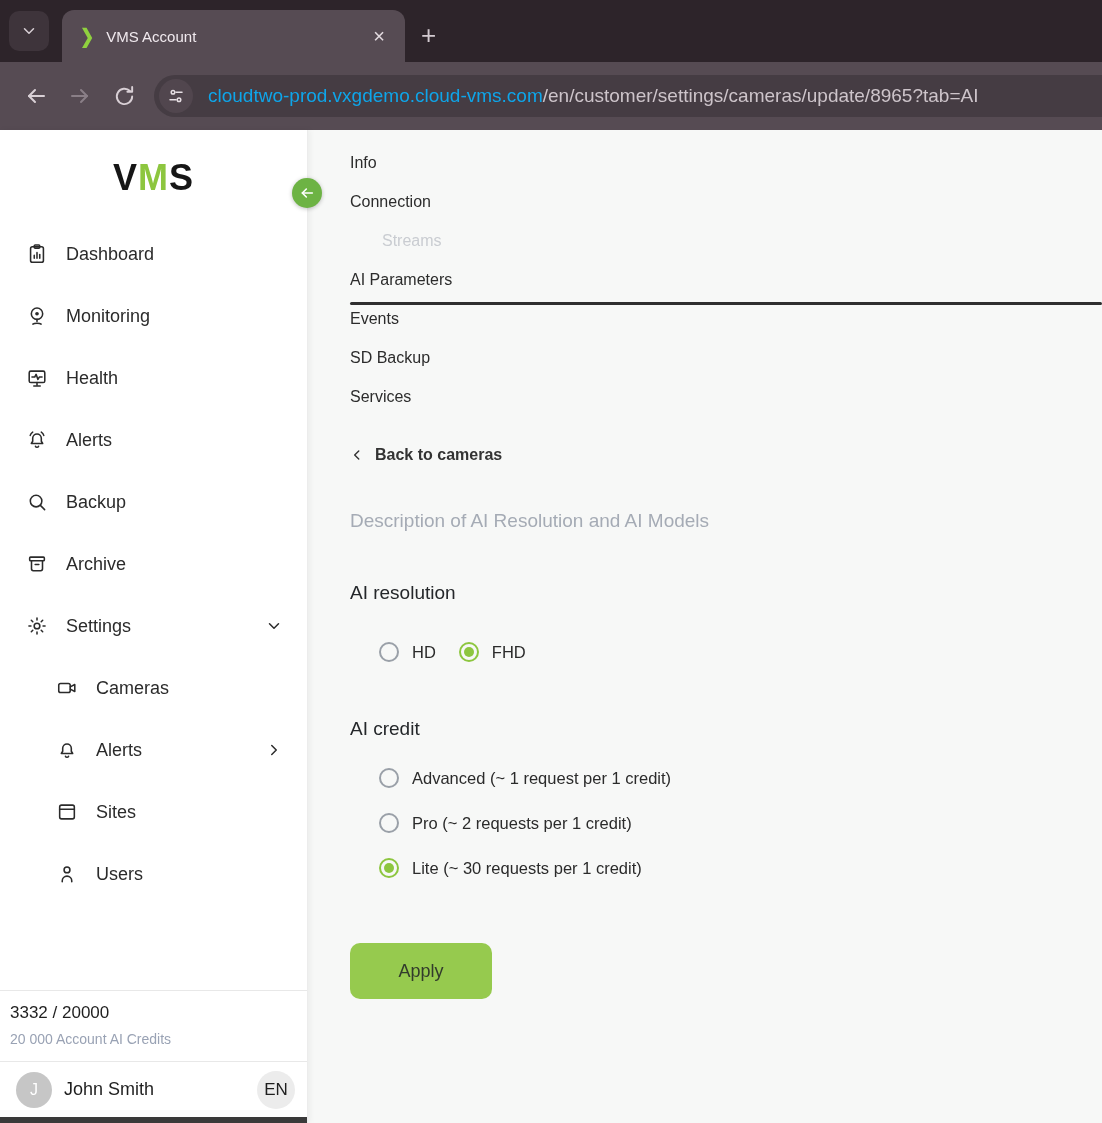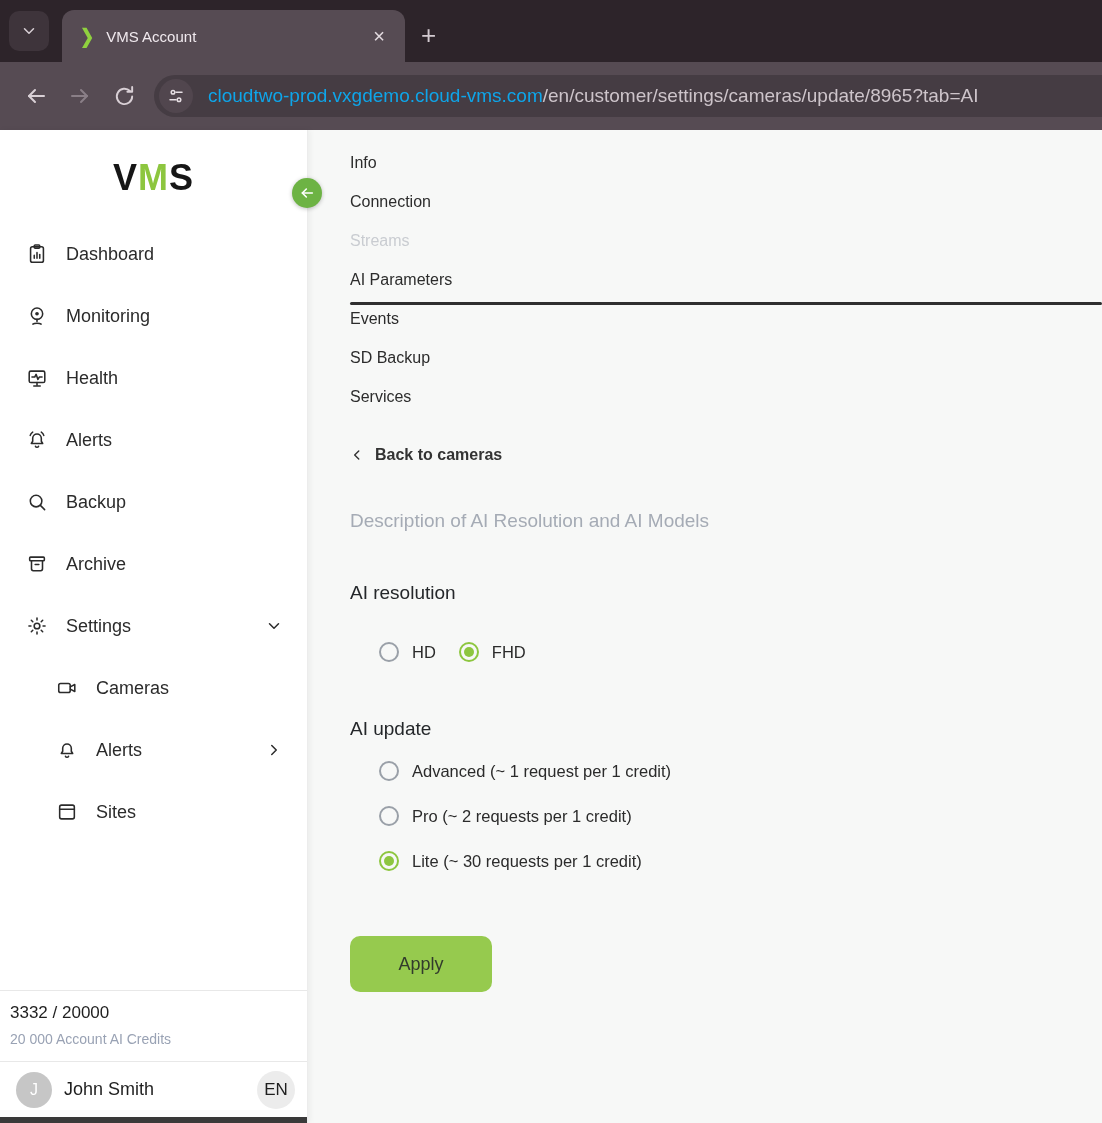--- a/index.html
+++ b/index.html
@@ -57,34 +57,34 @@
   .lang-badge { margin-left:auto; width:38px; height:38px; border-radius:50%; background:#ececec;
                 color:#1f1f1f; font-size:17px; display:flex; align-items:center; justify-content:center; }
   .sidebar-bottom-bar { height:6px; background:#3a3a3a; }
 
   
   .content { flex:1; padding:24px 0 0 42px; background:#f7f8f7; }
   .main-tabs { display:flex; gap:5px; font-size:16px; color:#2c2c2c;flex-direction:column; }
   .main-tab { padding-bottom:16px; position:relative; cursor:pointer; white-space:nowrap; }
   .main-tab.active::after { content:""; position:absolute; left:0; right:0; bottom:0;
                             height:3px; background:#2f2f2f; border-radius:2px; }
-  .main-tab.disabled { color:#c9ccd1; cursor:default; }
+  .main-tab.disabled { color:#c9ccd1; cursor:default;margin-left:32px; }
 
   .back-link { margin-top:24px; display:flex; align-items:center; gap:11px;
                font-size:16px; font-weight:700; color:#333333; cursor:pointer; width:max-content; }
   .back-link svg { width:14px; height:14px; stroke:#333333; fill:none; stroke-width:2.4; stroke-linecap:round; stroke-linejoin:round; }
 
   .description-link { margin-top:46px; font-size:19px; color:#a5abb5; cursor:pointer; width:max-content; }
 
   .section-label { font-size:19px; color:#24272a; }
   .sec-resolution { margin-top:50px; }
   .sec-model { margin-top:56px; }
 
   .options-inline { margin-top:38px; display:flex; gap:23px; padding-left:29px;text-align:center; }
-  .options-stack { margin-top:21px; padding-left:29px; }
+  .options-stack { margin-top:28px; padding-left:29px; }
   .radio-option { display:flex; align-items:center; gap:13px; font-size:16.5px; color:#2b2b2b; cursor:pointer; }
   .options-stack .radio-option { margin-bottom:25px; }
   .radio { width:20px; height:20px; min-width:20px; border-radius:50%;
            border:2px solid #9aa0a8; position:relative; }
   .radio.selected { border-color:#8dc63f; }
   .radio.selected::after { content:""; position:absolute; inset:3px; border-radius:50%; background:#8dc63f; }
 
   .apply-btn { margin-top:40px; width:142px; height:56px; background:#96ca4e; border:none;
                border-radius:10px; font-size:18px; color:#323b2c; cursor:pointer;
                font-family:"Liberation Sans", sans-serif; }
@@ -232,20 +232,27 @@
         <svg class="chev" viewBox="0 0 24 24">
             <polyline points="9,6 15,12 9,18"></polyline>
           </svg>
       </div>
       <div class="nav-item child">
         <svg class="mi" viewBox="0 0 24 24">
             <rect x="4" y="4.5" width="16" height="15" rx="2"></rect>
             <line x1="4" y1="9" x2="20" y2="9"></line>
           </svg>
         <span>Sites</span>
+      </div>
+      <div class="nav-item child">
+        <svg class="mi" viewBox="0 0 24 24">
+            <circle cx="12" cy="7.5" r="3.2"></circle>
+            <path d="M6.8 20.5 v-1 a5.2 5.2 0 0 1 10.4 0 v1"></path>
+          </svg>
+        <span>Users</span>
       </div>
     </nav>
 
     <div class="credits">
       <div class="credits-usage">3332 / 20000</div>
       <div class="credits-caption">20 000 Account AI Credits</div>
     </div>
     <div class="user-row">
       <div class="avatar">J</div>
       <div class="user-name">John Smith</div>
@@ -279,21 +286,21 @@
       <label class="radio-option">
         <span class="radio"></span>
         <span>HD</span>
       </label>
       <label class="radio-option">
         <span class="radio selected"></span>
         <span>FHD</span>
       </label>
     </div>
 
-    <div class="section-label sec-model">AI update</div>
+    <div class="section-label sec-model">AI credit</div>
     <div class="options-stack">
       <label class="radio-option">
         <span class="radio"></span>
         <span>Advanced (~ 1 request per 1 credit)</span>
       </label>
       <label class="radio-option">
         <span class="radio"></span>
         <span>Pro (~ 2 requests per 1 credit)</span>
       </label>
       <label class="radio-option">

